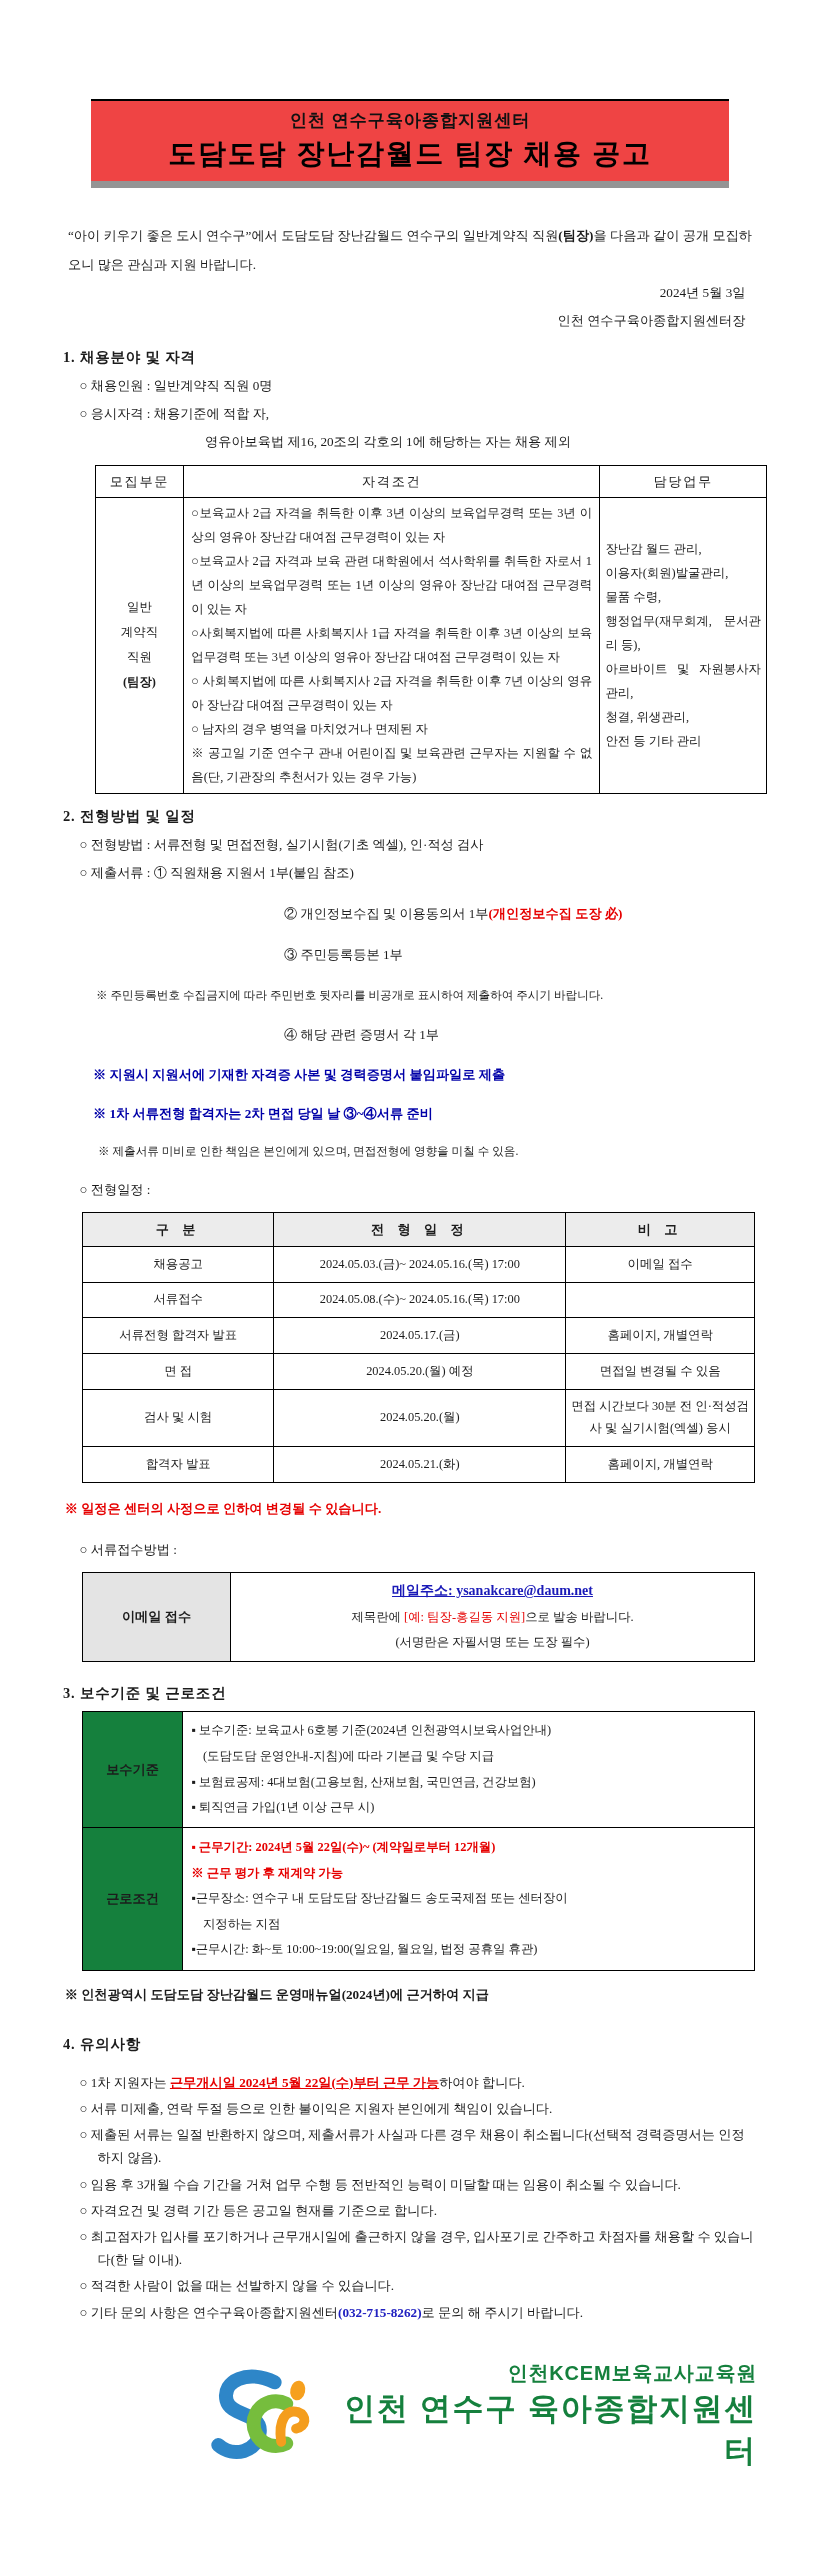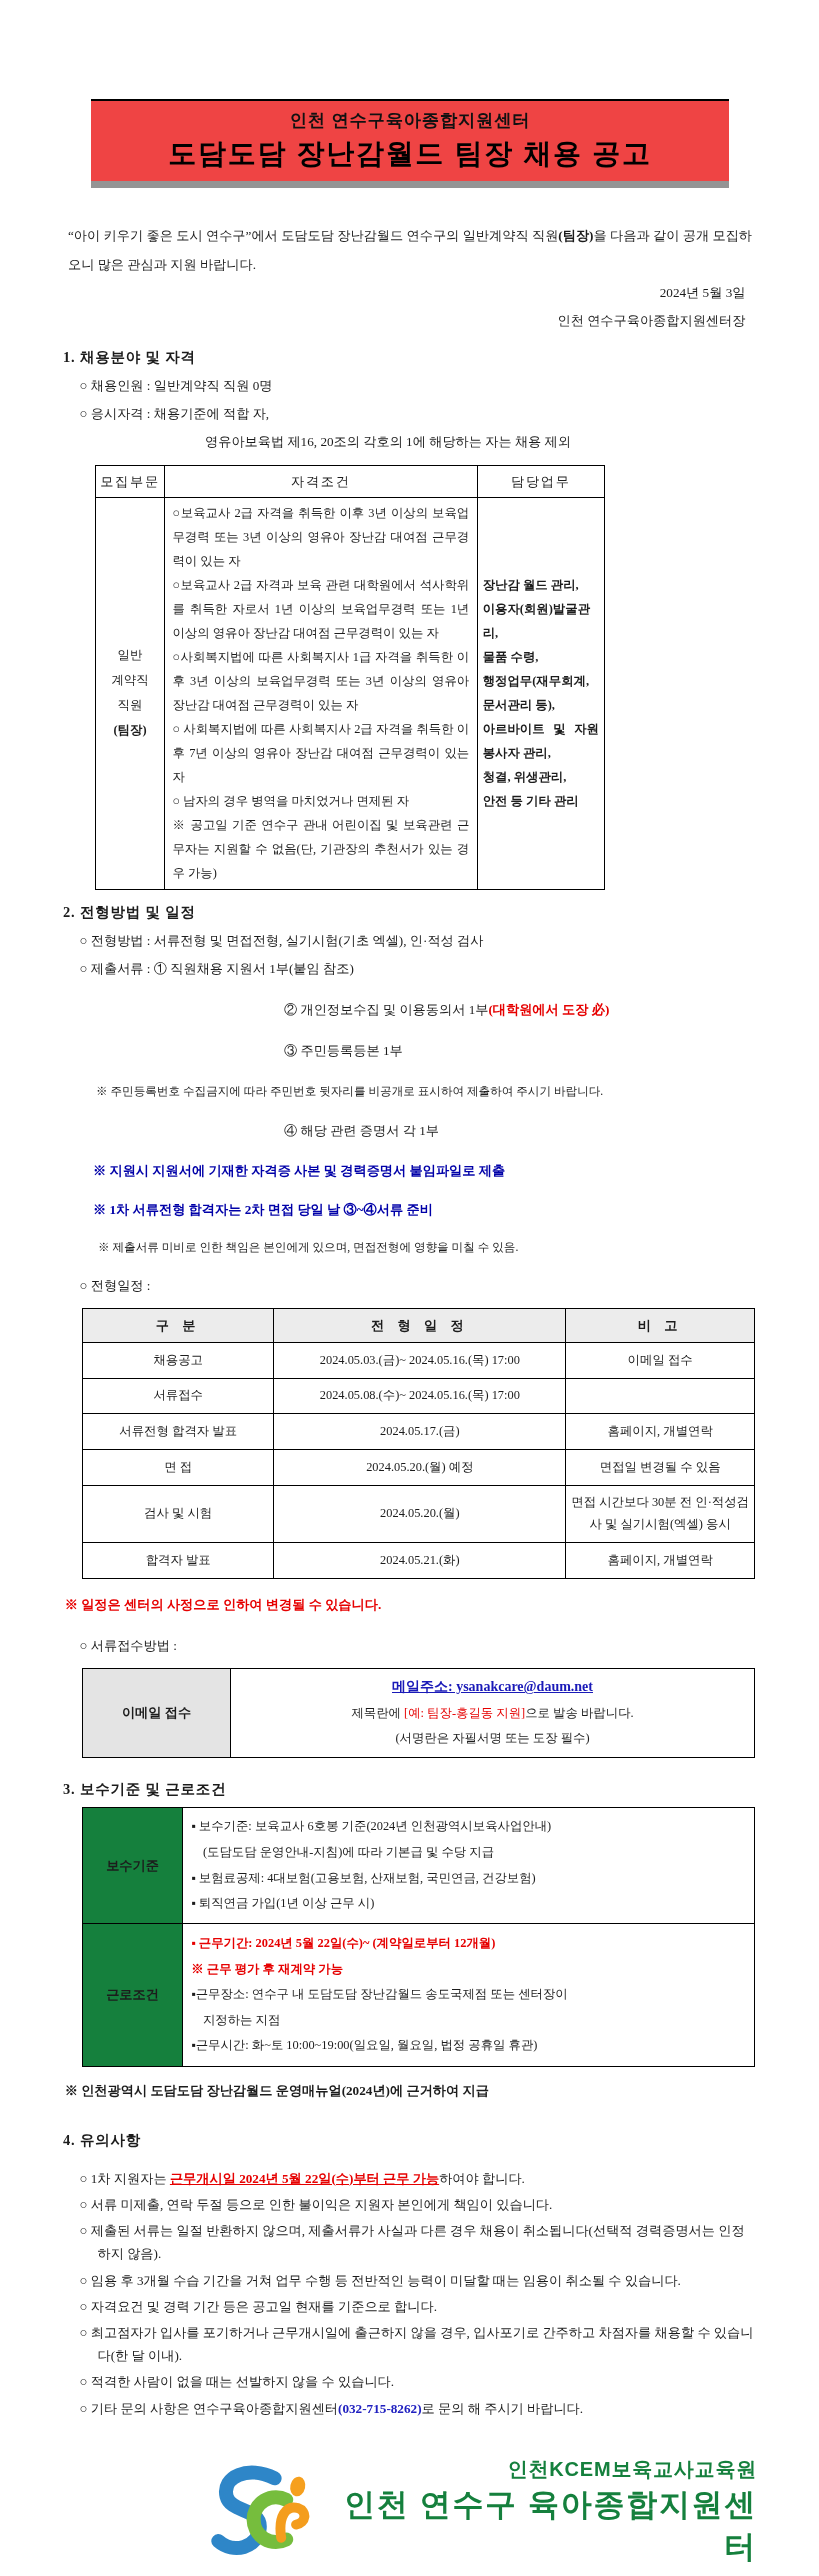--- a/index.html
+++ b/index.html
@@ -17,30 +17,30 @@
   .banner-bar{margin:0 91px;height:6.6px;background:#949494;}
   
   .content{padding:0 63px;}
   .intro{margin:33px 5px 0 5px;line-height:29px;text-align:justify;}
   .rightline{text-align:right;margin:0 11.6px 0 0;line-height:28px;}
   h2{font-size:14.5px;font-weight:bold;margin:13.2px 0 5px 0;letter-spacing:0.8px;}
   .li{margin:0 0 0 16.5px;line-height:28px;}
   .subnote{margin:0 0 0 142px;line-height:27px;}
   
   table{border-collapse:collapse;}
-  .qual-table{margin:10px 0 0 32px;width:510px;border:1.7px solid #000;font-size:12.4px;}
+  .qual-table{margin:10px 0 0 32px;width:672px;border:1.7px solid #000;font-size:12.4px;}
   .qual-table th{border:0.8px solid #000;font-weight:normal;font-size:13.2px;
                  padding:6.6px 1.7px;letter-spacing:1.7px;}
   .qual-table td{border:0.8px solid #000;vertical-align:middle;}
   .pos-cell{width:83px;text-align:center;}
   .pos-cell div{line-height:25px;}
   .qual-cell{width:392px;padding:3.3px 7.4px;}
   .qual-cell .qline{margin:0;line-height:24px;text-align:justify;}
   .duty-cell{width:152px;padding:3.3px 5px;line-height:24px;white-space:pre-line;
-             overflow-wrap:anywhere;text-align:justify;font-weight:bold;}
+             overflow-wrap:anywhere;text-align:justify;}
   
   .docline{margin-left:221px;line-height:28px;}
   .smallnote{margin-left:33px;font-size:11.6px;line-height:25px;}
   .smallnote2{margin-left:35px;font-size:11.6px;line-height:25px;}
   .bluenote{margin-left:30px;line-height:25.6px;font-weight:bold;color:#0000a8;}
   
   .sched-table{margin:8.3px 0 0 19px;width:673px;border-top:1.7px solid #000;
                border-bottom:1.7px solid #000;font-size:12.4px;text-align:center;}
   .sched-table th{border:0.8px solid #000;border-top:none;background:#ececec;
                   font-size:13.2px;letter-spacing:5px;padding:7.4px 1.7px;}
@@ -132,21 +132,21 @@
 아르바이트 및 자원봉사자 관리,
 청결, 위생관리,
 안전 등 기타 관리</td>
       </tr>
     </tbody>
       </table>
 
     <h2>2. 전형방법 및 일정</h2>
     <p class="li">○ 전형방법 : 서류전형 및 면접전형, 실기시험(기초 엑셀), 인·적성 검사</p>
     <p class="li">○ 제출서류 : ① 직원채용 지원서 1부(붙임 참조)</p>
-    <p class="docline"><span>② 개인정보수집 및 이용동의서 1부</span><span class="red b">(대학원에서 도장 必)</span></p>
+    <p class="docline"><span>② 개인정보수집 및 이용동의서 1부</span><span class="red b">(개인정보수집 도장 必)</span></p>
     <p class="docline">③ 주민등록등본 1부</p>
     <p class="smallnote">※ 주민등록번호 수집금지에 따라 주민번호 뒷자리를 비공개로 표시하여 제출하여 주시기 바랍니다.</p>
     <p class="docline">④ 해당 관련 증명서 각 1부</p>
     <p class="bluenote">※ 지원시 지원서에 기재한 자격증 사본 및 경력증명서 붙임파일로 제출</p>
     <p class="bluenote">※ 1차 서류전형 합격자는 2차 면접 당일 날 ③~④서류 준비</p>
     <p class="smallnote2">※ 제출서류 미비로 인한 책임은 본인에게 있으며, 면접전형에 영향을 미칠 수 있음.</p>
 
     <p class="li">○ 전형일정 :</p>
     <table class="sched-table">
       <thead>

